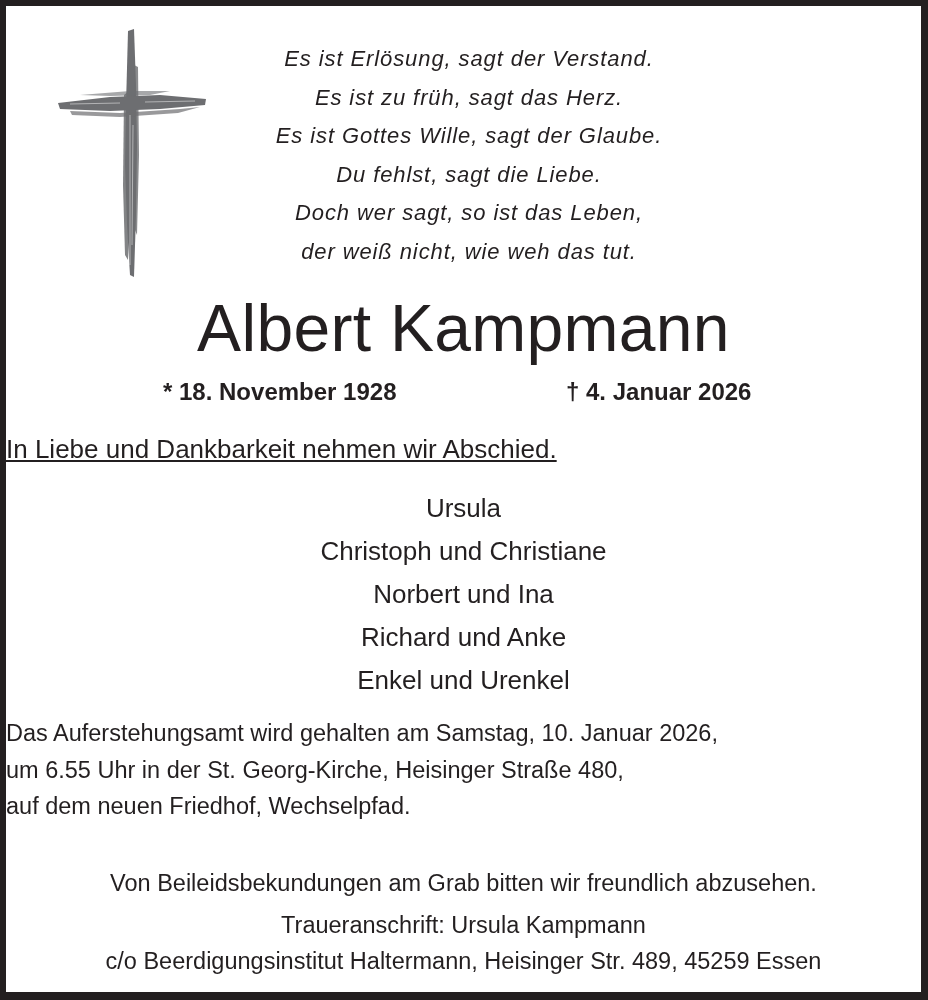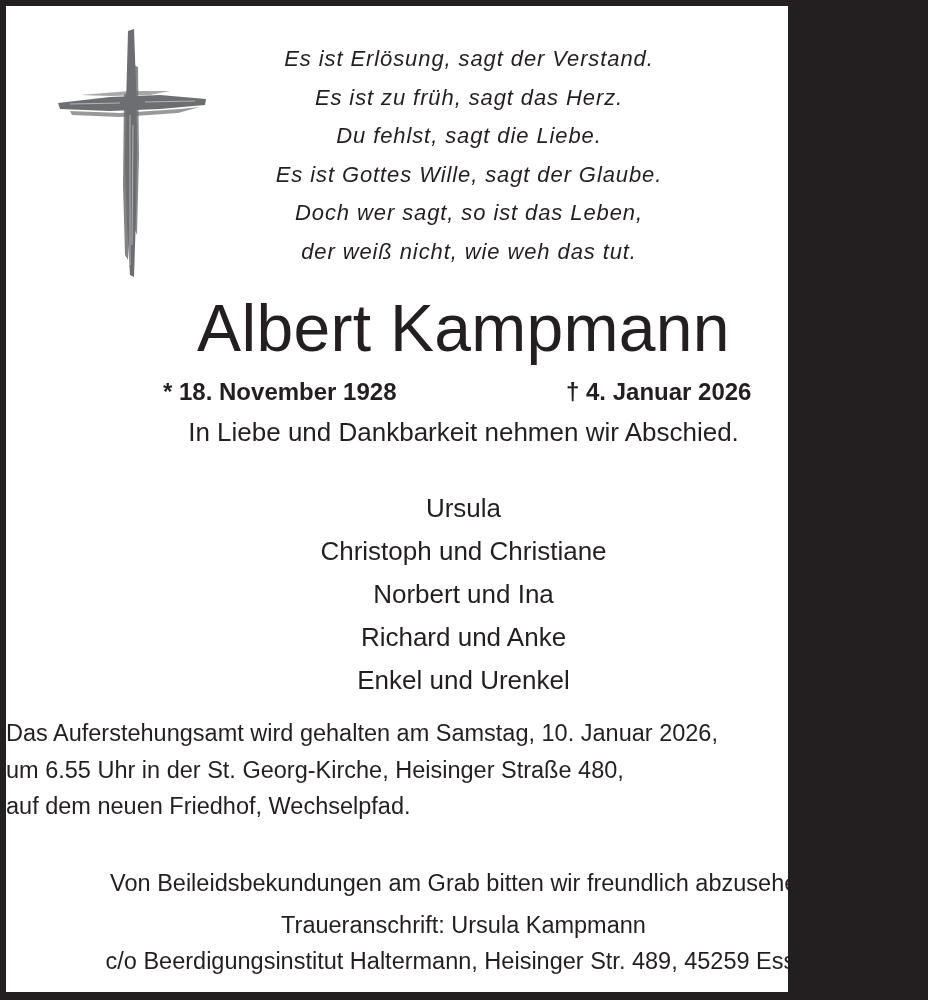--- a/index.html
+++ b/index.html
@@ -1,40 +1,40 @@
 <!DOCTYPE html>
 <html><head>
   <meta charset="utf-8">
   <style>
     html, body { margin: 0; padding: 0; background: #231f20; }
     body { width: 928px; height: 1000px; overflow: hidden; position: relative; }
     .card {
-      position: absolute; left: 6px; top: 6px; width: 782px; height: 986px;
+      position: absolute; left: 6px; top: 6px; width: 915px; height: 986px;
       background: #ffffff; color: #231f20;
       font-family: "Liberation Sans", "DejaVu Sans", sans-serif;
     }
     .cross { position: absolute; left: 44px; top: 19px; width: 160px; height: 255px; }
     .poem {
       position: absolute; left: 218px; top: 34px; width: 490px;
       text-align: center; font-style: italic; font-size: 22px; line-height: 38.5px;
       letter-spacing: 0.9px;
     }
     .poem div { white-space: nowrap; }
     .name {
       position: absolute; left: 0; top: 284px; width: 915px; text-align: center;
       font-size: 66px; line-height: 76px; letter-spacing: 0.3px;
     }
     .dates {
       position: absolute; top: 368px; font-size: 24px; line-height: 36px; white-space: nowrap; font-weight: bold;
     }
     .dates.born { left: 157px; }
     .dates.died { left: 560px; }
     .farewell {
-      position: absolute; left: 0; top: 406px; width: 915px; text-align: center;
-      font-size: 26px; line-height: 40px;
+      position: absolute; left: 0; top: 423px; width: 915px; 
+      font-size: 26px; line-height: 40px; text-decoration: underline;
     }
     .family {
       position: absolute; left: 0; top: 481px; width: 915px; text-align: center;
       font-size: 26px; line-height: 43px;
     }
     .service {
       position: absolute; left: 0; top: 709px; width: 915px; text-align: left;
       font-size: 23.5px; line-height: 36.5px; white-space: nowrap;
     }
     .condolence {
@@ -66,22 +66,22 @@
       <line x1="80" y1="90" x2="80" y2="240"></line>
       <line x1="83" y1="100" x2="82" y2="220"></line>
       <line x1="20" y1="79" x2="70" y2="78"></line>
       <line x1="95" y1="77" x2="145" y2="76"></line>
     </g>
   </svg>
 
   <div class="poem">
     <div>Es ist Erlösung, sagt der Verstand.</div>
     <div>Es ist zu früh, sagt das Herz.</div>
+    <div>Es ist Gottes Wille, sagt der Glaube.</div>
     <div>Du fehlst, sagt die Liebe.</div>
-    <div>Es ist Gottes Wille, sagt der Glaube.</div>
     <div>Doch wer sagt, so ist das Leben,</div>
     <div>der weiß nicht, wie weh das tut.</div>
   </div>
 
   <div class="name">Albert Kampmann</div>
 
   <div class="dates born">* 18. November 1928</div>
   <div class="dates died">† 4. Januar 2026</div>
 
   <div class="farewell">In Liebe und Dankbarkeit nehmen wir Abschied.</div>

